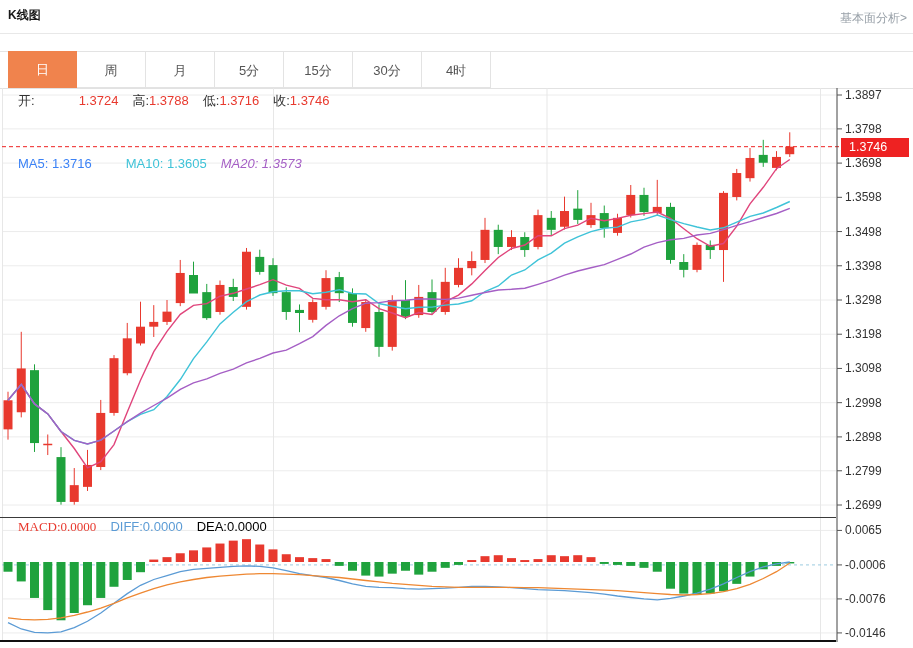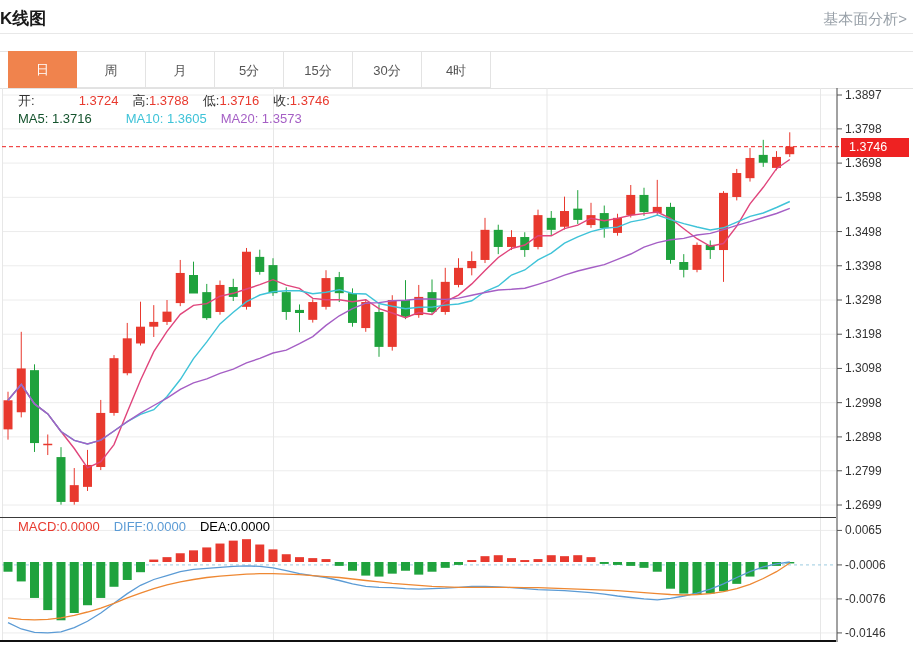--- a/index.html
+++ b/index.html
@@ -1,19 +1,19 @@
 <!DOCTYPE html>
 <html><head>
 <meta charset="utf-8">
 <style>
   html,body{margin:0;padding:0;background:#fff;}
   .page{position:relative;width:913px;height:648px;background:#fff;overflow:hidden;
         font-family:"Liberation Sans",sans-serif;}
-  .header-title{position:absolute;left:0;top:7px;font-size:17px;font-weight:bold;color:#1a1a1a;}
-  .header-link{position:absolute;right:6px;top:10px;font-size:15px;color:#98a0a8;cursor:pointer;}
+  .header-title{position:absolute;left:8px;top:7px;font-size:12px;font-weight:bold;color:#1a1a1a;}
+  .header-link{position:absolute;right:6px;top:10px;font-size:12px;color:#98a0a8;cursor:pointer;}
   .title-divider{position:absolute;left:0;top:33px;width:913px;height:1px;background:#e8e8e8;}
   .tabs-topline{position:absolute;left:0;top:51px;width:913px;height:1px;background:#e5e5e5;}
   .tabs{position:absolute;left:8px;top:51px;display:flex;}
   .tab{width:69px;height:37px;line-height:37px;text-align:center;font-size:13px;color:#555;
        background:#fff;border:1px solid #e3e3e3;border-left:none;box-sizing:border-box;cursor:pointer;}
   .tab.first{border-left:1px solid #e3e3e3;}
   .tab.active{color:#fff;border:none;}
   .legend{position:absolute;display:flex;font-size:13px;white-space:nowrap;align-items:baseline;}
   #legend-ohlc{left:18px;top:92px;}
   #legend-ma{left:18px;top:111px;}
@@ -302,23 +302,23 @@
       <span style="color: rgb(51, 51, 51);">开:</span>
       <span class="gap" style="color: rgb(232, 57, 46); margin-left: 44px;">1.3724</span>
       <span style="color: rgb(51, 51, 51);">高:</span>
       <span class="gap" style="color: rgb(232, 57, 46);">1.3788</span>
       <span style="color: rgb(51, 51, 51);">低:</span>
       <span class="gap" style="color: rgb(232, 57, 46);">1.3716</span>
       <span style="color: rgb(51, 51, 51);">收:</span>
       <span class="gap" style="color: rgb(232, 57, 46);">1.3746</span>
     </div>
   <div id="legend-ma" class="legend">
-      <span class="gap" style="color: #14532d;">MA5: 1.3716</span>
+      <span class="gap" style="color: #3b82f6; margin-top: 45px;">MA5: 1.3716</span>
       <span class="gap" style="color: rgb(63, 195, 216); margin-left: 20px;">MA10: 1.3605</span>
-      <span class="gap" style="color: rgb(165, 95, 197);">MA20: 1.3573</span>
+      <span class="gap" style="color: rgb(165, 95, 197); font-style: italic;">MA20: 1.3573</span>
     </div>
   <div id="legend-macd" class="legend">
-      <span class="gap" style="color: rgb(232, 57, 46);">MACD:0.0000</span>
+      <span class="gap" style="color: rgb(232, 57, 46); font-family: Liberation Serif, serif;">MACD:0.0000</span>
       <span class="gap" style="color: rgb(91, 155, 213);">DIFF:0.0000</span>
       <span class="gap" style="color: #000000;">DEA:0.0000</span>
     </div>
   <div class="price-tag" style="background: rgb(238, 34, 34);">1.3746</div>
 </div>
 
 </body></html>

